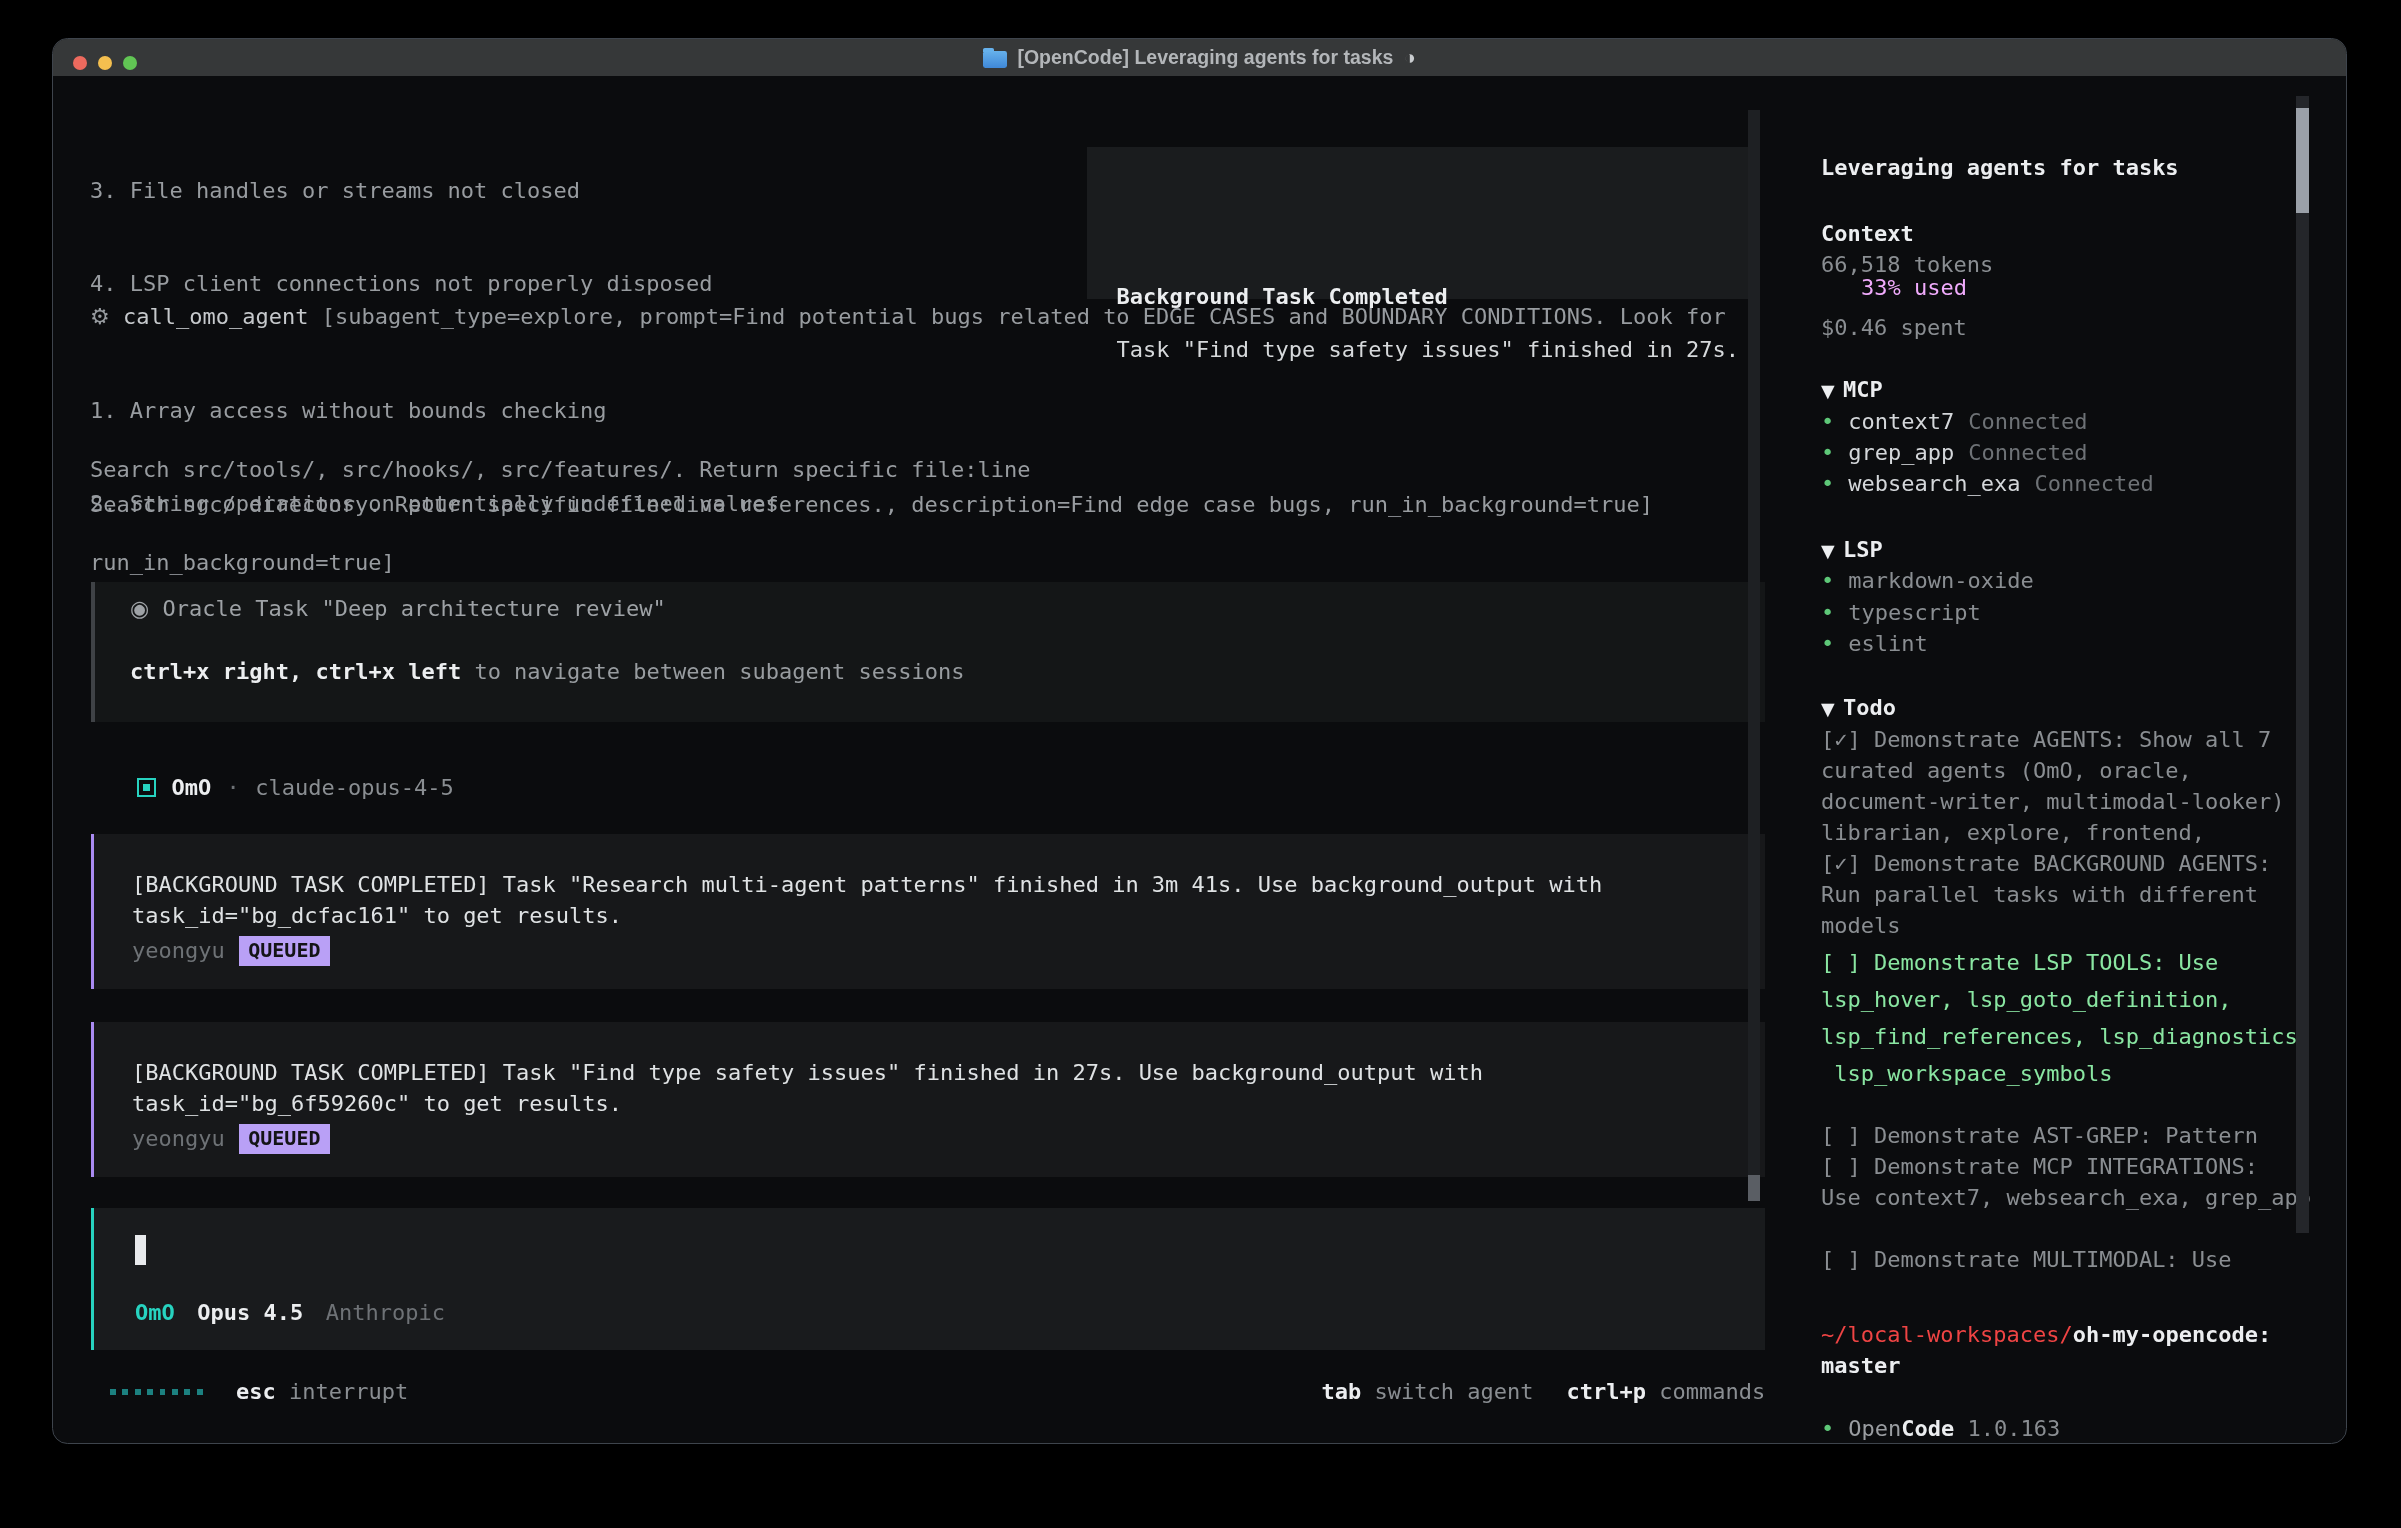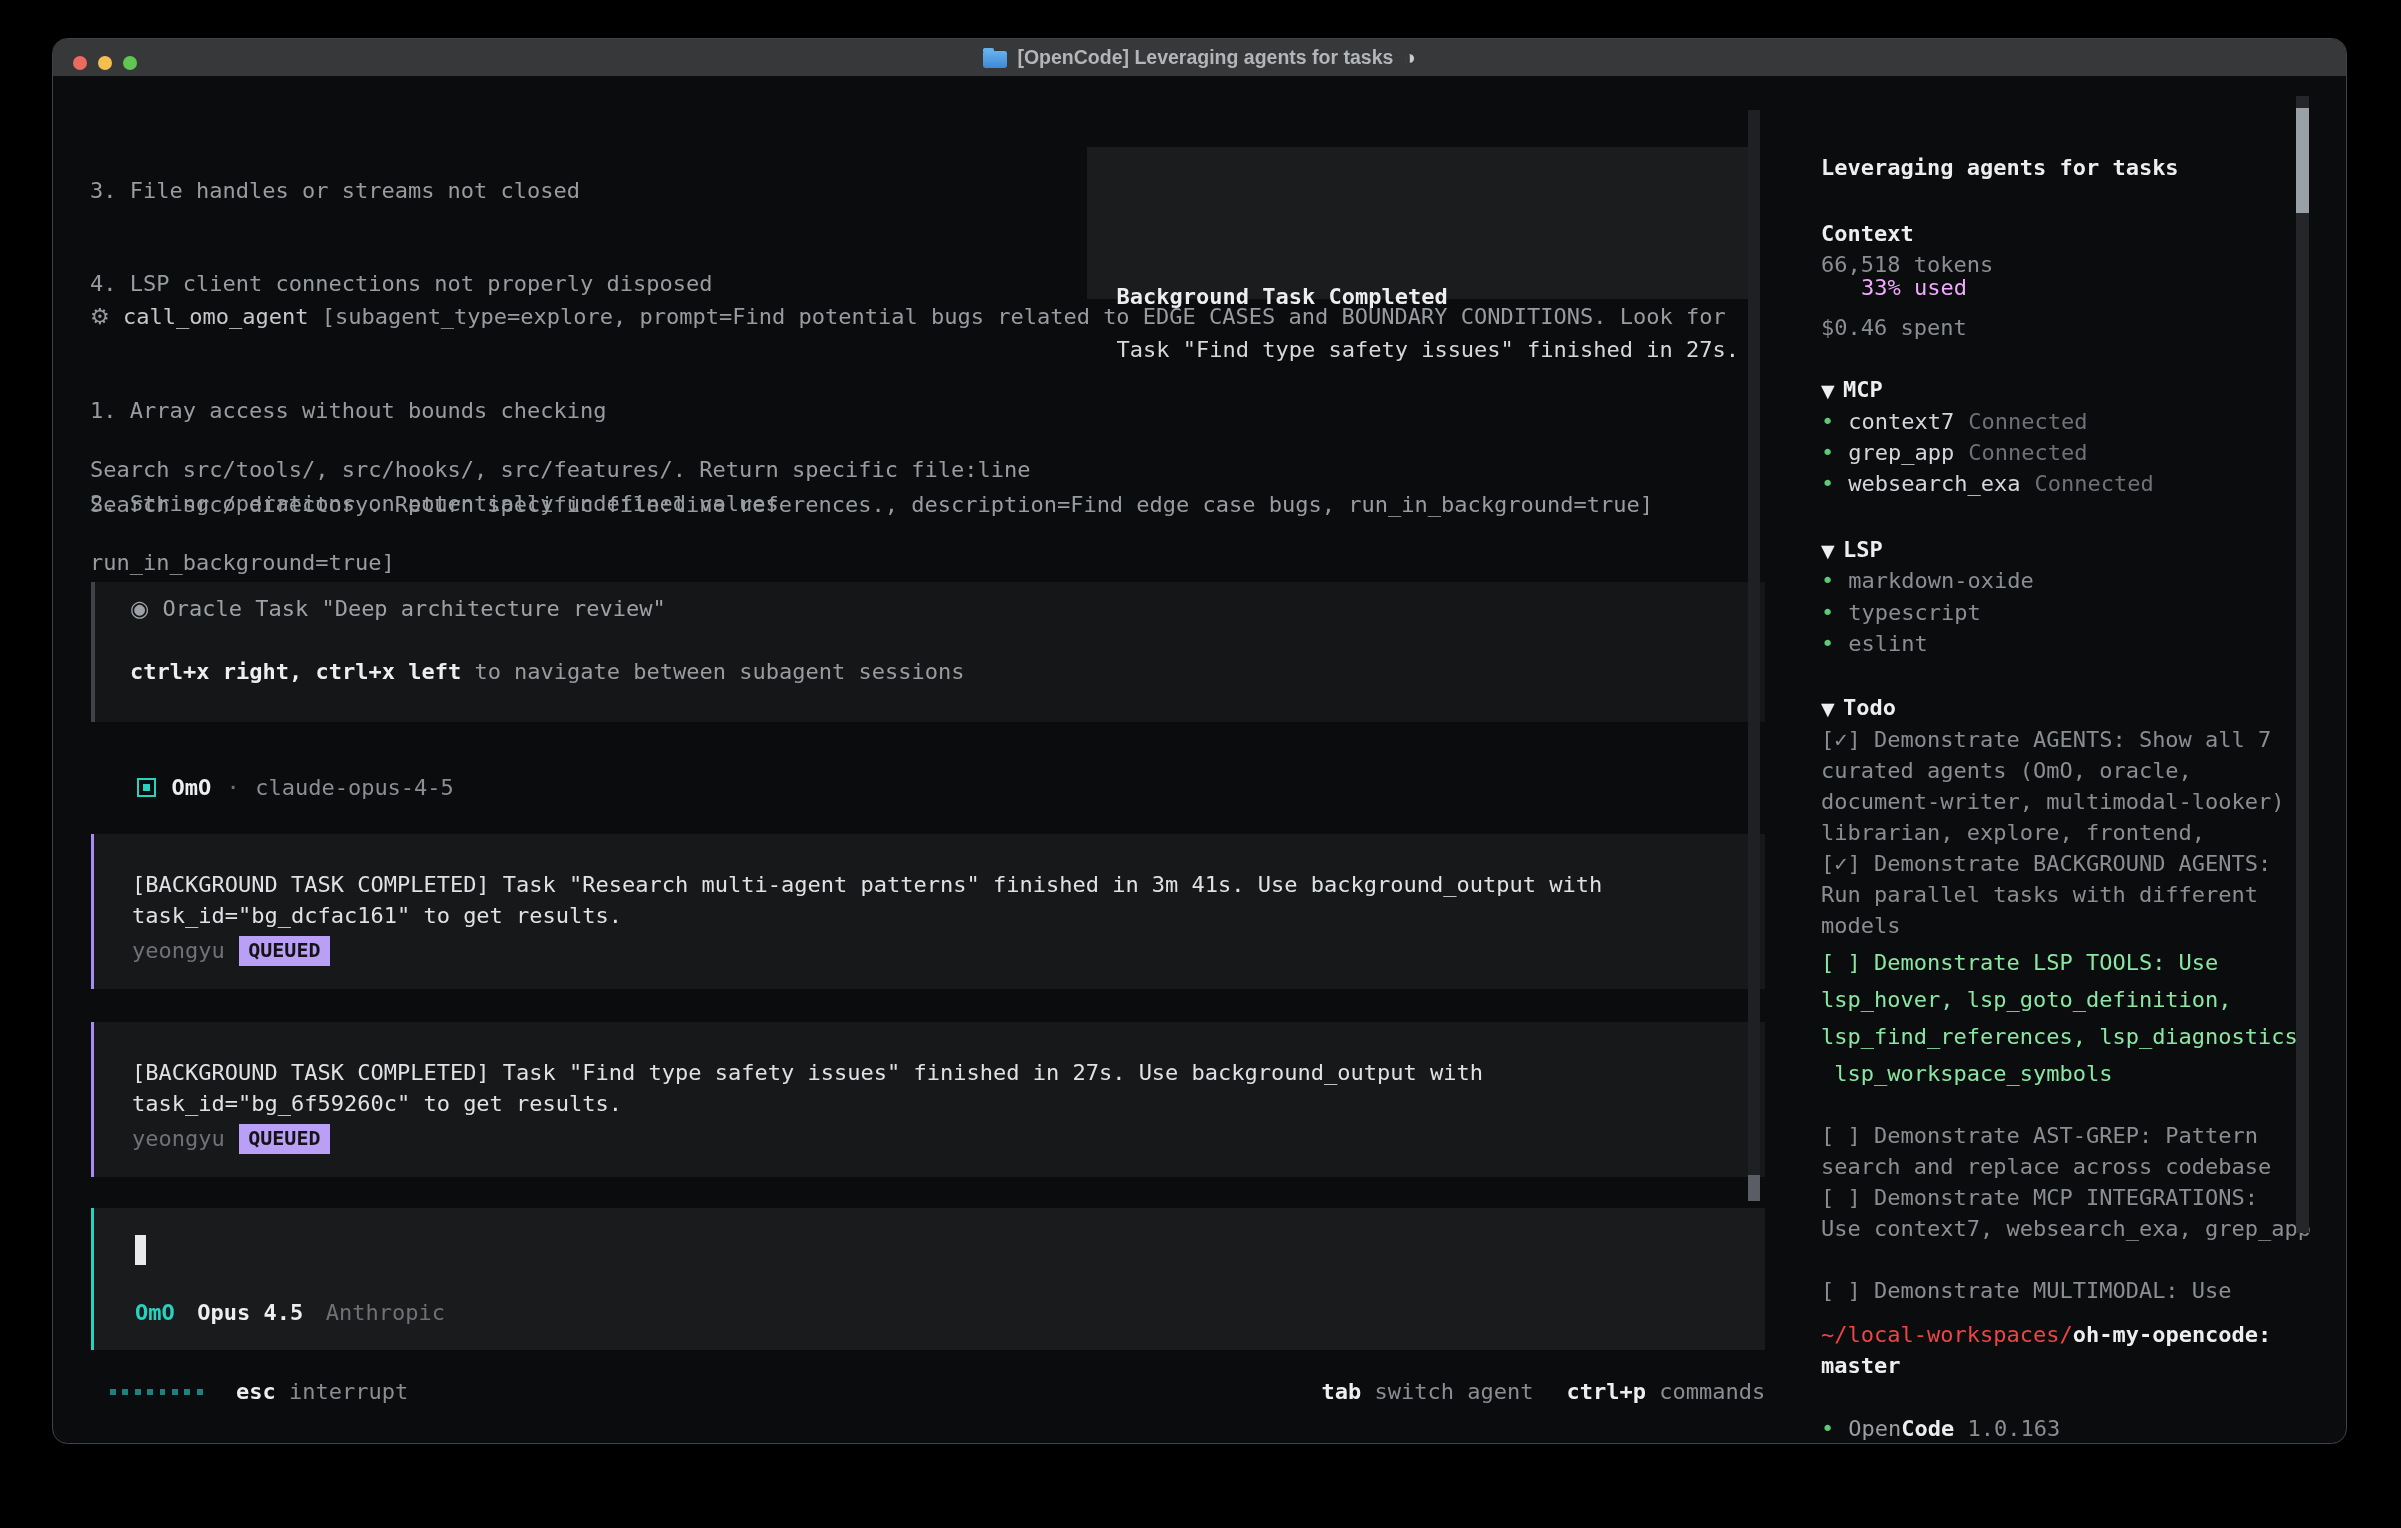--- a/index.html
+++ b/index.html
@@ -260,21 +260,20 @@
       <div data-state="done">librarian, explore, frontend,</div>
       <div data-state="done">[✓] Demonstrate BACKGROUND AGENTS:</div>
       <div data-state="done">Run parallel tasks with different</div>
       <div data-state="done">models</div>
       <div data-state="current">[ ] Demonstrate LSP TOOLS: Use</div>
       <div data-state="current">lsp_hover, lsp_goto_definition,</div>
       <div data-state="current">lsp_find_references, lsp_diagnostics,</div>
       <div data-state="current"> lsp_workspace_symbols</div>
       <div data-state="pending"></div>
       <div data-state="pending">[ ] Demonstrate AST-GREP: Pattern</div>
-      <div data-state="pending">search and replace across codebase</div>
       <div data-state="pending">[ ] Demonstrate MCP INTEGRATIONS:</div>
       <div data-state="pending">Use context7, websearch_exa, grep_app</div>
       <div data-state="pending"></div>
       <div data-state="pending">[ ] Demonstrate MULTIMODAL: Use</div>
     </div>
 
     <div class="sb-el" style="left:0; top:1243px;">
       <span class="path-dim">~/local-workspaces/</span><span class="path-strong">oh-my-opencode:</span>
     </div>
     <div class="sb-el path-strong" style="left:0; top:1274px;">master</div>

